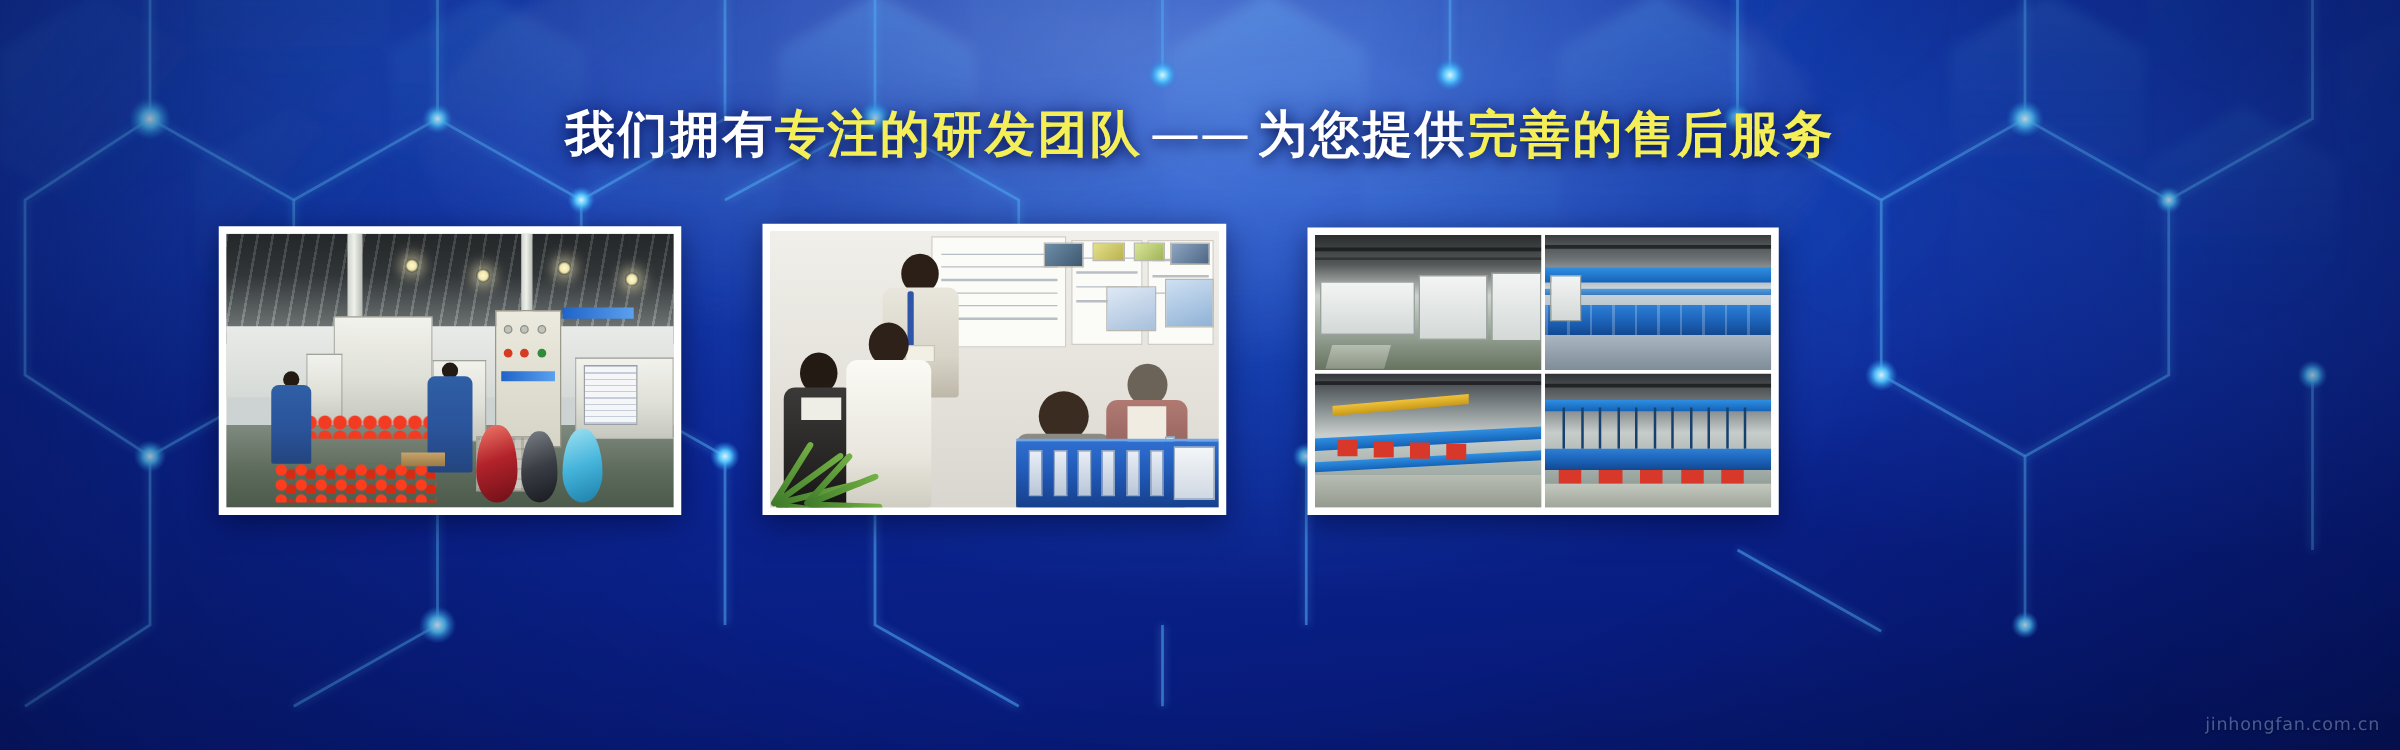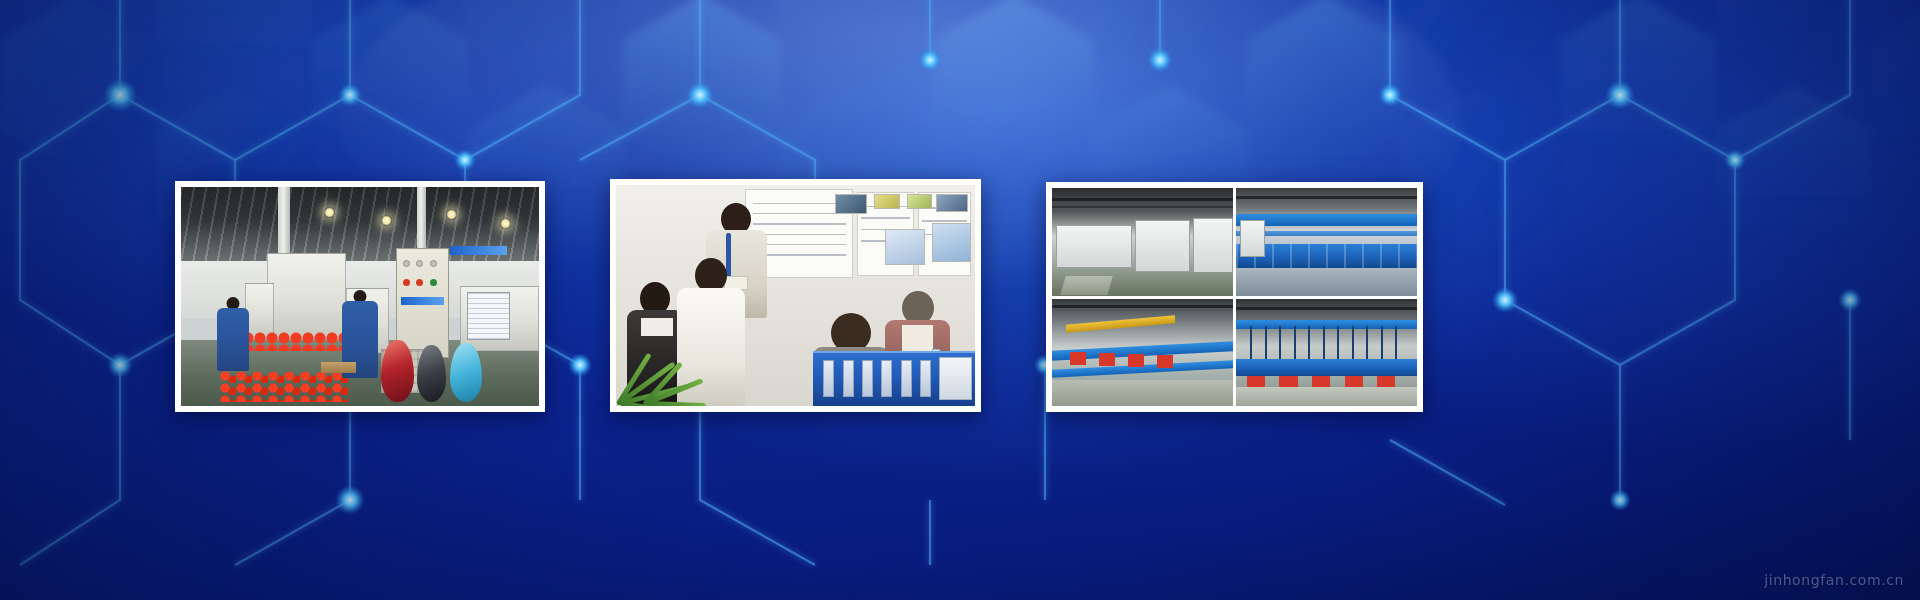--- a/index.html
+++ b/index.html
@@ -278,20 +278,23 @@
         <circle cx="1620" cy="95" r="15"></circle>
         <circle cx="1735" cy="160" r="11"></circle>
         <circle cx="1850" cy="300" r="12"></circle>
         <circle cx="1620" cy="500" r="11"></circle>
       </g>
     </svg>
   </div>
 
   <div class="bg-vig"></div>
 
+  <div class="headline">
+    <span class="w">我们拥有</span><span class="y">专注的研发团队</span><span class="dash">——</span><span class="w">为您提供</span><span class="y">完善的售后服务</span>
+  </div>
 
   <div class="panel" id="panel-1">
     <div class="panel-inner">
       <div class="ph1">
         <div class="roof"></div>
         <div class="rearwall"></div>
         <div class="floor"></div>
 
         <div class="lampstem" style="left:41%; top:0; height:10%;"></div>
         <div class="lamp" style="left:40%; top:9%;"></div>

